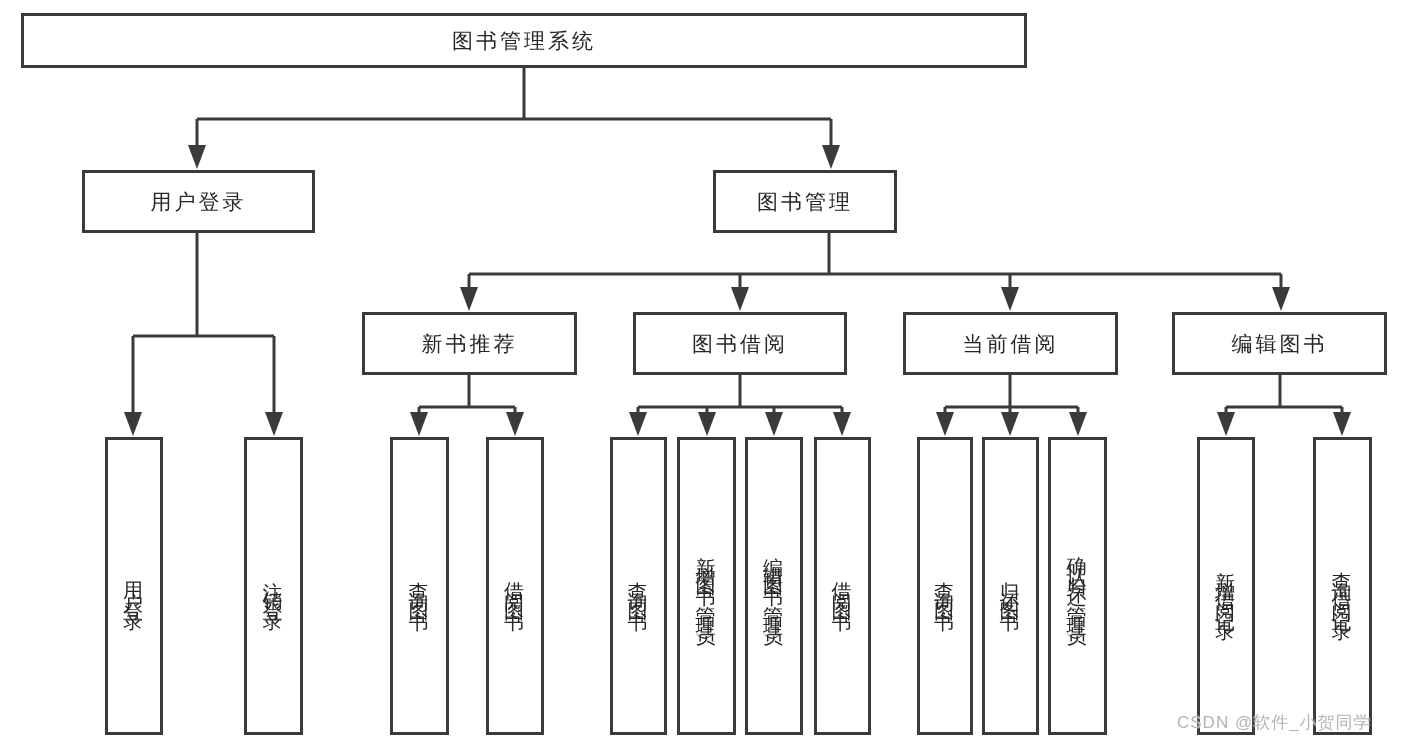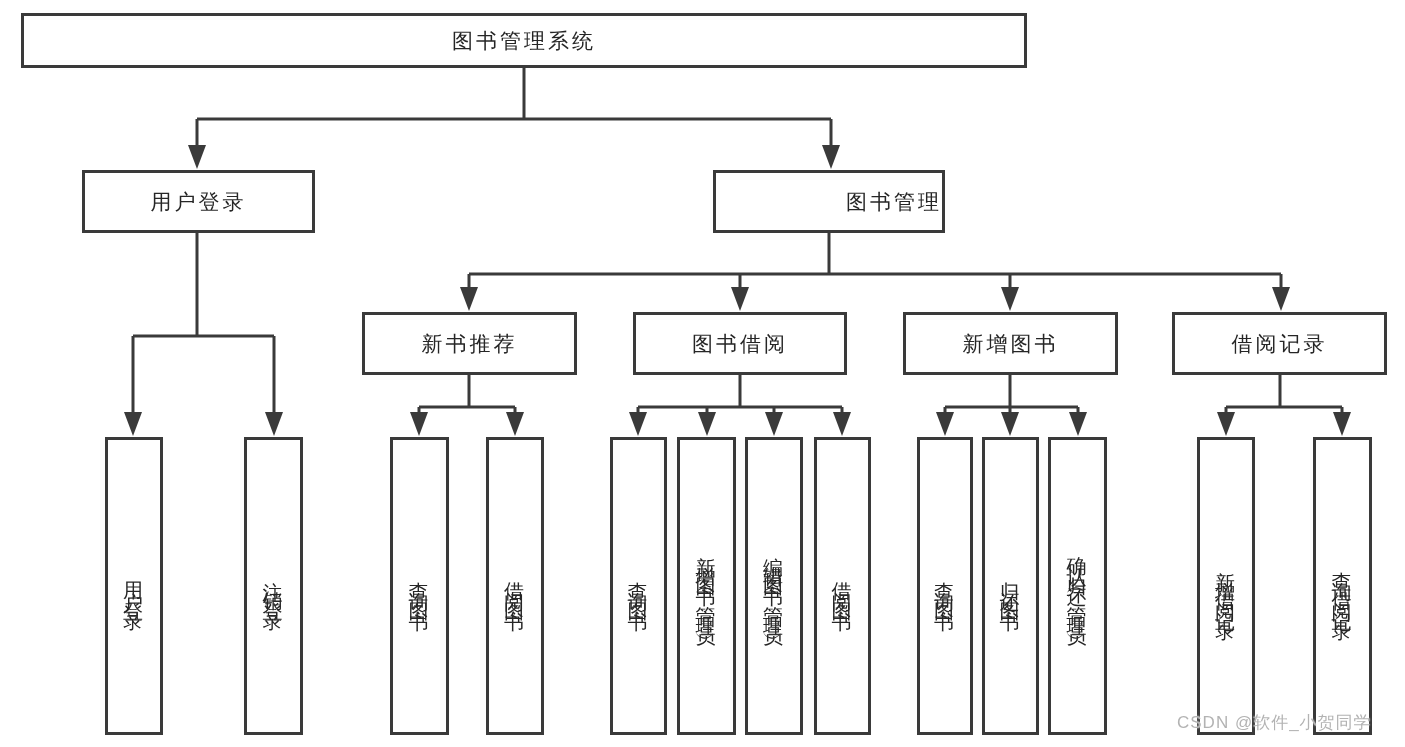--- a/index.html
+++ b/index.html
@@ -121,35 +121,35 @@
     </g>
   </svg>
 
   <div class="node" style="left:21px;top:13px;width:1006px;height:55px;">
     <span class="h-label">图书管理系统</span>
   </div>
 
   <div class="node lvl2" style="left:82px;width:233px;">
     <span class="h-label">用户登录</span>
   </div>
-  <div class="node lvl2" style="left:713px;width:232px;justify-content:flex-end;">
+  <div class="node lvl2" style="left:713px;width:184px;">
     <span class="h-label">图书管理</span>
   </div>
 
   <div class="node lvl3" style="left:633px;width:214px;">
     <span class="h-label">图书借阅</span>
   </div>
   <div class="node lvl3" style="left:362px;width:215px;">
     <span class="h-label">新书推荐</span>
   </div>
   <div class="node lvl3" style="left:903px;width:215px;">
-    <span class="h-label">新增图书</span>
+    <span class="h-label">当前借阅</span>
   </div>
   <div class="node lvl3" style="left:1172px;width:215px;">
-    <span class="h-label">借阅记录</span>
+    <span class="h-label">编辑图书</span>
   </div>
 
   <div class="node leaf" style="left:105px;width:58px;">
     <span class="v-label">用户登录</span>
   </div>
   <div class="node leaf" style="left:244px;width:59px;">
     <span class="v-label">注销登录</span>
   </div>
 
   <div class="node leaf" style="left:390px;width:59px;">

